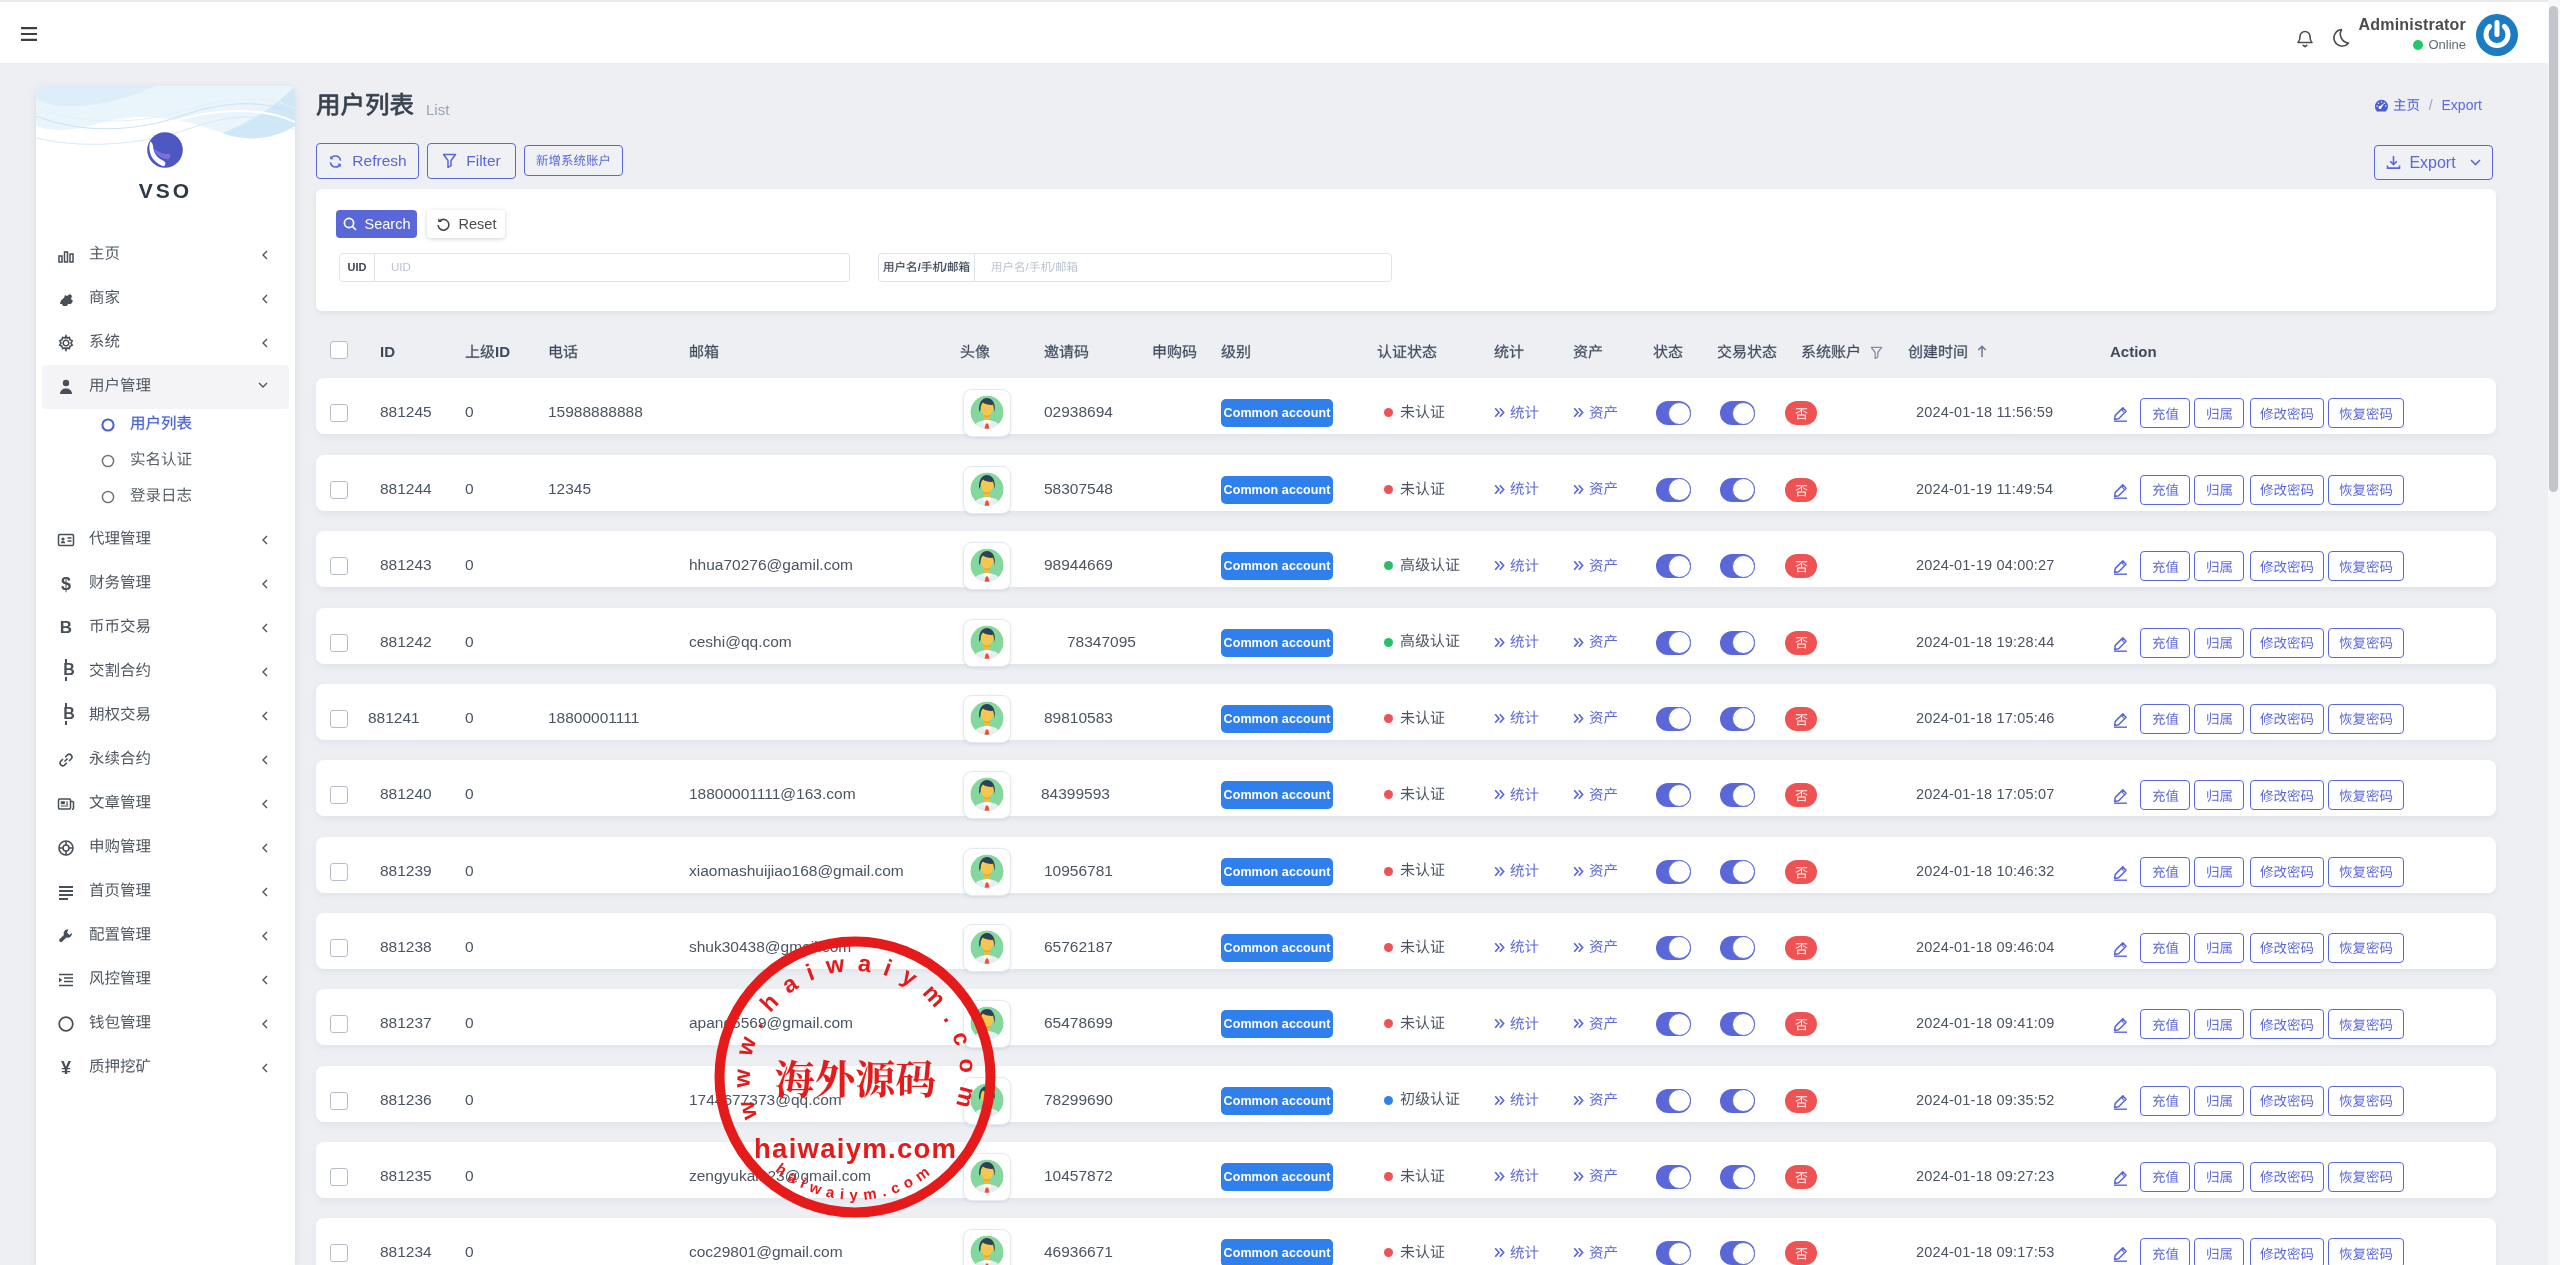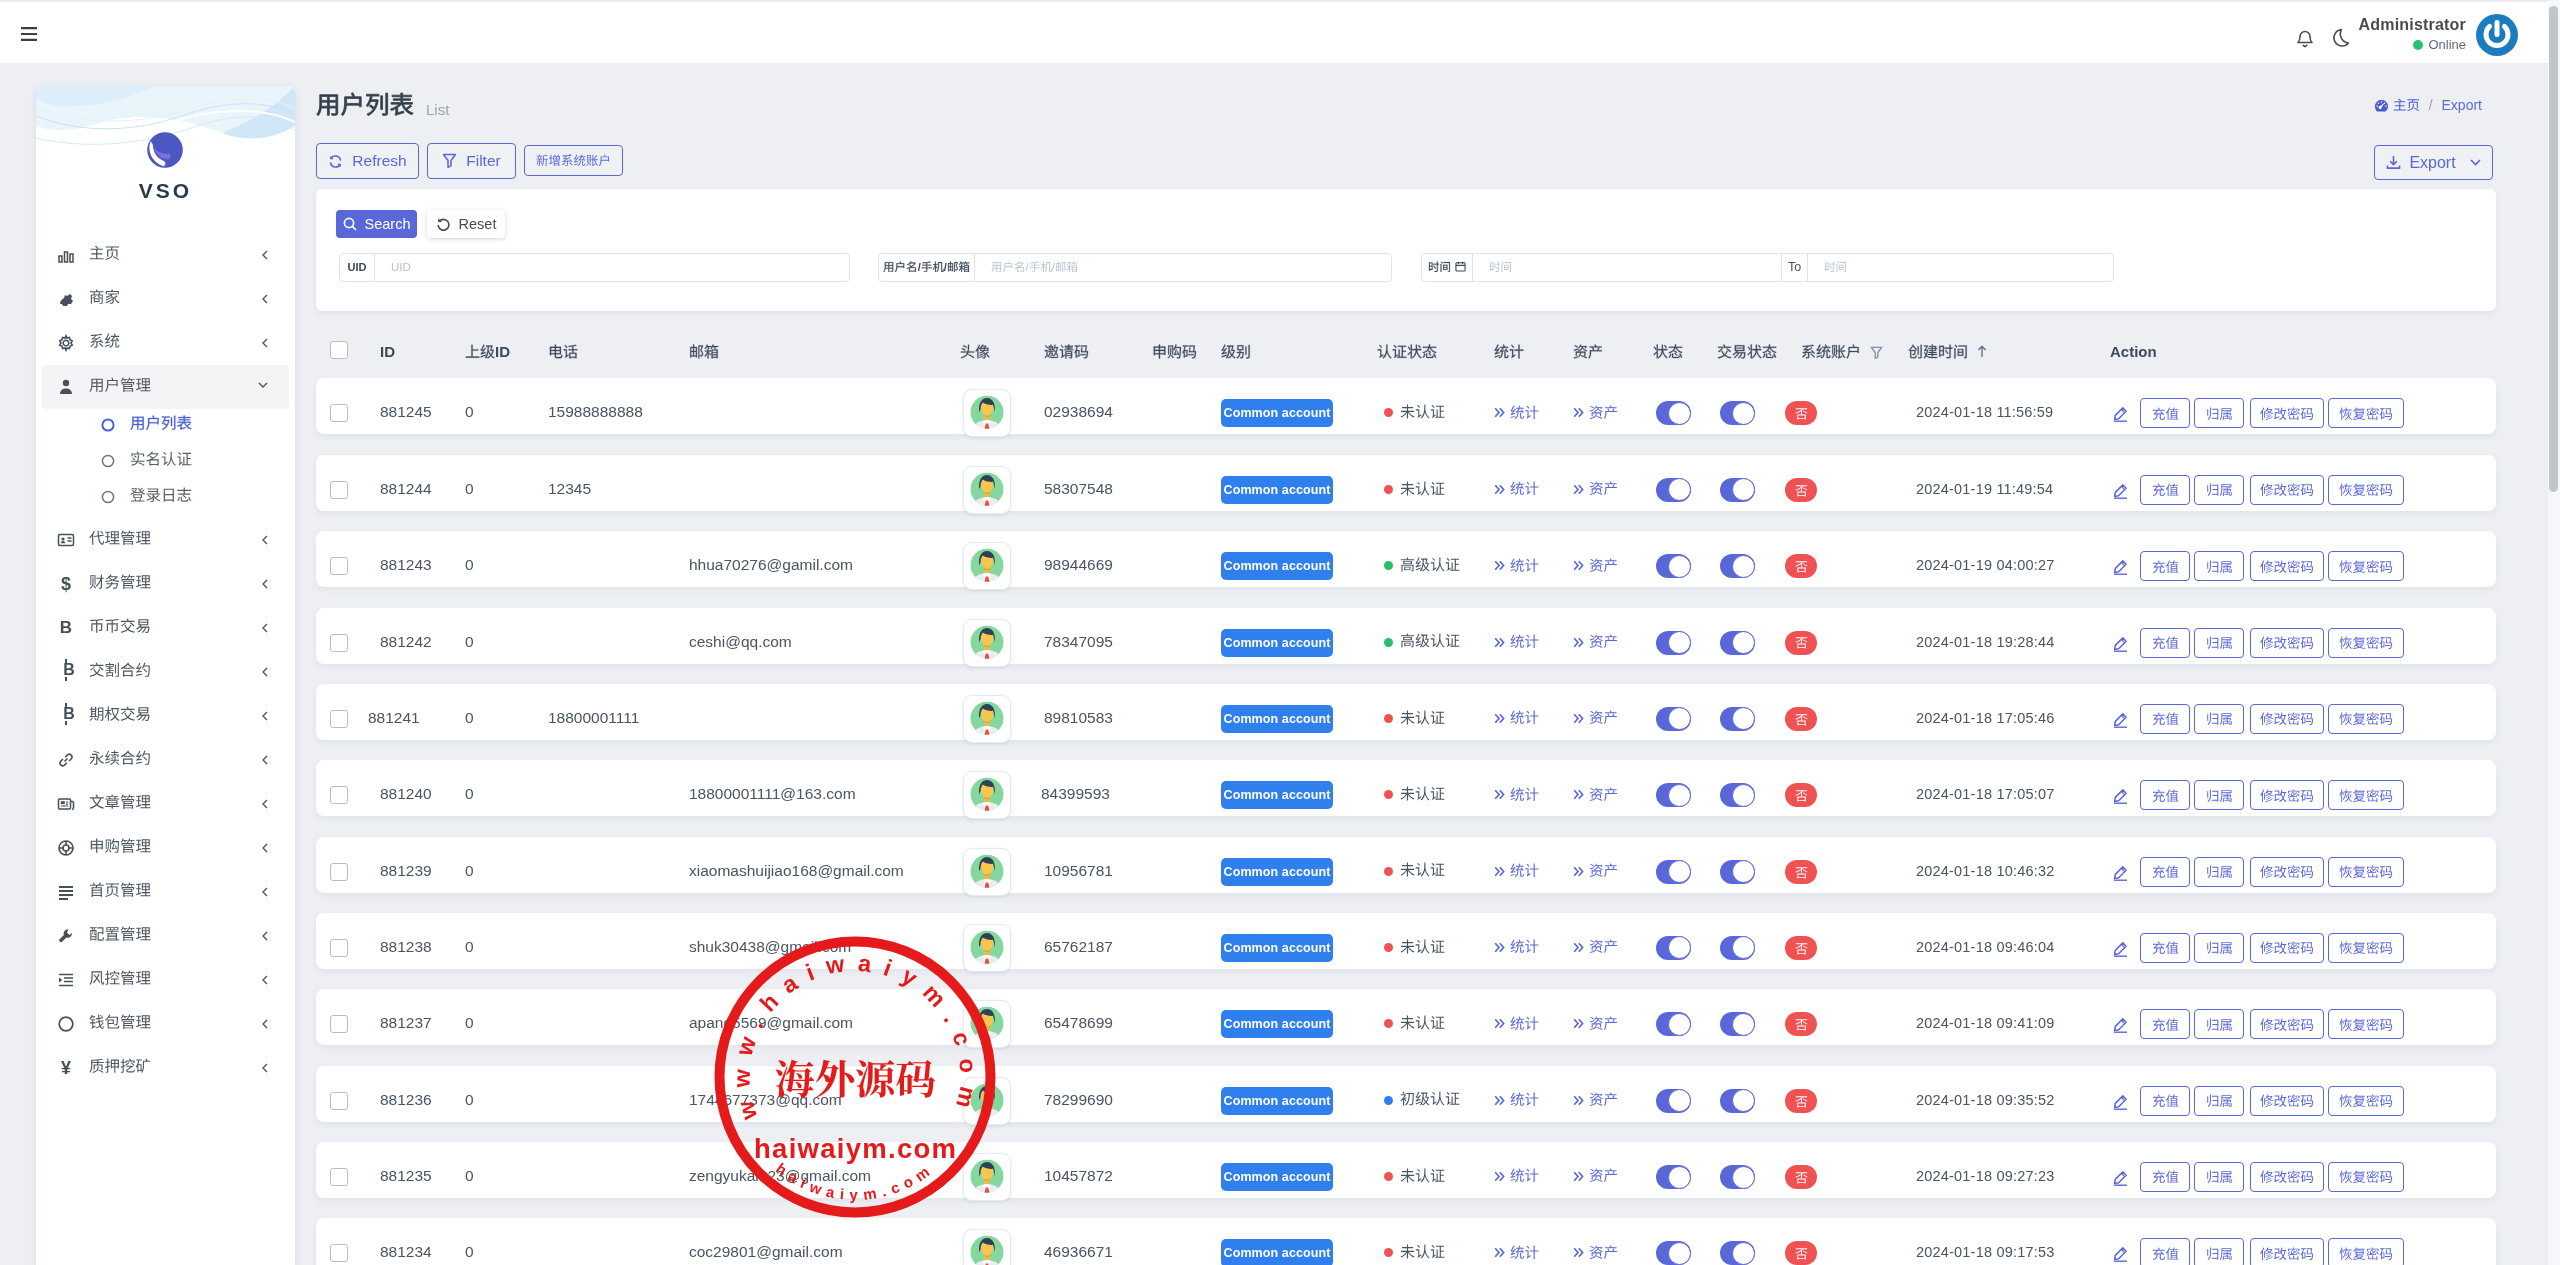--- a/index.html
+++ b/index.html
@@ -542,38 +542,20 @@
           <use href="#c34" x="1000"></use>
           <use href="#c17" x="2000"></use>
         </svg>/<svg class="zh" width="23.0" height="11.5" viewBox="0 -880 2000 1000">
           <use href="#c35" x="0"></use>
           <use href="#c47" x="1000"></use>
         </svg>/<svg class="zh" width="23.0" height="11.5" viewBox="0 -880 2000 1000">
           <use href="#c79" x="0"></use>
           <use href="#c60" x="1000"></use>
         </svg></span>
     </div>
-<div class="igrp" style="left:1105px;width:693px">
-  <span class="ilab" style="width:51px;padding:0"><svg class="zh b" width="23.0" height="11.5" viewBox="0 -880 2000 1000">
-          <use href="#c43" x="0"></use>
-          <use href="#c82" x="1000"></use>
-        </svg><svg width="11" height="11" viewBox="0 0 14 14" style="vertical-align:-1px;margin-left:4px">
-<rect x="1.2" y="2.2" width="11.6" height="10.6" rx="1" fill="none" stroke="#3c4653" stroke-width="1.4"></rect>
-<path d="M1.2 5.6h11.6M4.4 .8v3M9.6 .8v3" stroke="#3c4653" stroke-width="1.4"></path>
-</svg></span>
-  <span class="iph" style="left:67px"><svg class="zh" width="23.0" height="11.5" viewBox="0 -880 2000 1000">
-          <use href="#c43" x="0"></use>
-          <use href="#c82" x="1000"></use>
-        </svg></span>
-  <span class="ilab" style="left:359px;width:27px;border-left:1px solid #dfe3ea;border-right:1px solid #dfe3ea;font-weight:normal;color:#4a5462;font-size:12.5px;padding:0">To</span>
-  <span class="iph" style="left:402px"><svg class="zh" width="23.0" height="11.5" viewBox="0 -880 2000 1000">
-          <use href="#c43" x="0"></use>
-          <use href="#c82" x="1000"></use>
-        </svg></span>
-    </div>
 
 </div>
 <div id="thead">
     <span class="hcb"></span>
     <span class="hc" style="left:64px"><b class="hlat">ID</b></span>
     <span class="hc" style="left:149px"><svg class="zh hb" width="30.0" height="15" viewBox="0 -880 2000 1000">
         <use href="#c0" x="0"></use>
         <use href="#c63" x="1000"></use>
       </svg><b class="hlat">ID</b></span>
     <span class="hc" style="left:232px"><svg class="zh hb" width="30.0" height="15" viewBox="0 -880 2000 1000">
@@ -834,21 +816,21 @@
 <div class="row" style="top:607.5px">
     <span class="cb"></span>
     <span class="c" style="left:64px">881242</span>
     <span class="c" style="left:149px">0</span>
     <span class="c" style="left:373px">ceshi@qq.com</span>
     <span class="avf">
       <svg width="40" height="40" viewBox="0 0 48 48">
         <use href="#av"></use>
       </svg>
     </span>
-    <span class="c" style="left:728px">78347095</span>
+    <span class="c" style="left:751px">78347095</span>
     <span class="badge">Common account</span>
     <span class="dot" style="background:#2abe67"></span>
     <span class="c" style="left:1084px"><svg class="zh" width="60.0" height="15" viewBox="0 -880 4000 1000">
         <use href="#c86" x="0"></use>
         <use href="#c63" x="1000"></use>
         <use href="#c69" x="2000"></use>
         <use href="#c70" x="3000"></use>
       </svg></span>
     <span class="lnk" style="left:1178px"><svg width="11" height="11" viewBox="0 0 11 11" style="vertical-align:-1px;margin-right:5px">
 <path d="M1.2 1.2L5 5.5 1.2 9.8M5.8 1.2L9.6 5.5 5.8 9.8" fill="none" stroke="#5a67d8" stroke-width="1.7"></path>

